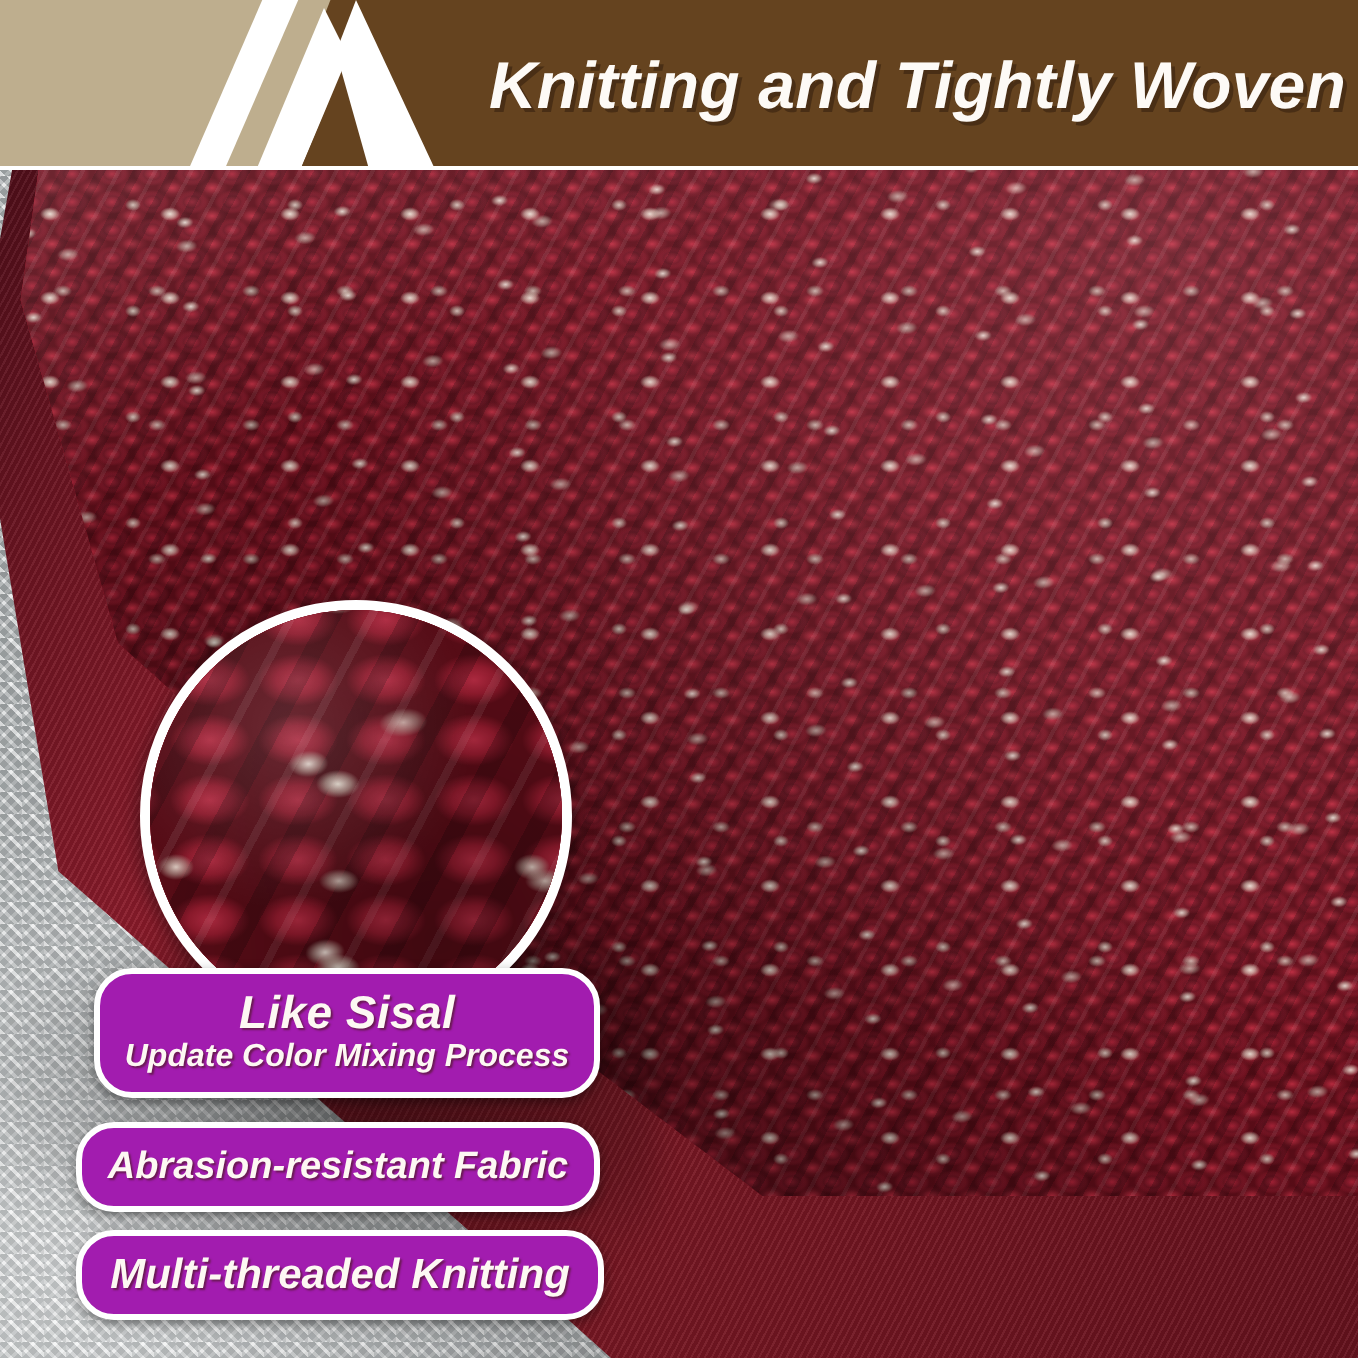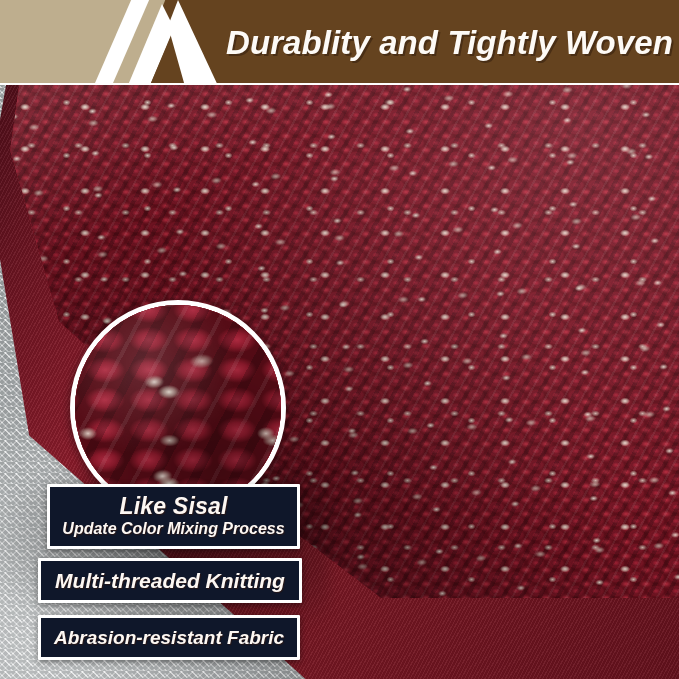--- a/index.html
+++ b/index.html
@@ -226,23 +226,23 @@
     background:#ffffff;
   }
 
   
   .badges {
     position:absolute;
     left:0; top:484px; width:330px;
   }
   .badge {
     position:relative;
-    background:#0f172a;
+    background:#a21caf;
     border:3px solid #ffffff;
-    border-radius:1px;
+    border-radius:19px;
     color:#fdf8f3;
     font-style:italic; font-weight:bold;
     text-align:center;
     box-shadow: 0 2px 6px rgba(0,0,0,.42);
     text-shadow: 1px 1px 1px rgba(60,24,8,.55);
   }
   .badge-1 {
     margin-left:47px; width:253px;
     padding:6px 8px 8px;
   }
@@ -304,34 +304,34 @@
         <polygon points="0,92 40,0 58,0 18,92" fill="#ffffff"></polygon>
 
         <polygon points="34,92 70,6 82,30 56,92" fill="#ffffff"></polygon>
 
         <polygon points="56,92 80,36 104,92" fill="#65431f"></polygon>
 
         <polygon points="94,92 76,28 86,2 128,92" fill="#ffffff"></polygon>
       </svg>
     </div>
 
-    <div class="banner-title">Durablity and Tightly Woven</div>
+    <div class="banner-title">Knitting and Tightly Woven</div>
     <div class="banner-rule"></div>
   </div>
 
   <div class="badges">
 
     <div class="badge badge-1">
       <div class="line-big">Like Sisal</div>
       <div class="line-small">Update Color Mixing Process</div>
     </div>
 
+    <div class="badge badge-3">
+      <span>Abrasion-resistant Fabric</span>
+    </div>
+
     <div class="badge badge-2">
       <span>Multi-threaded Knitting</span>
     </div>
 
-    <div class="badge badge-3">
-      <span>Abrasion-resistant Fabric</span>
-    </div>
-
   </div>
 
 </div>
 
 </body></html>

